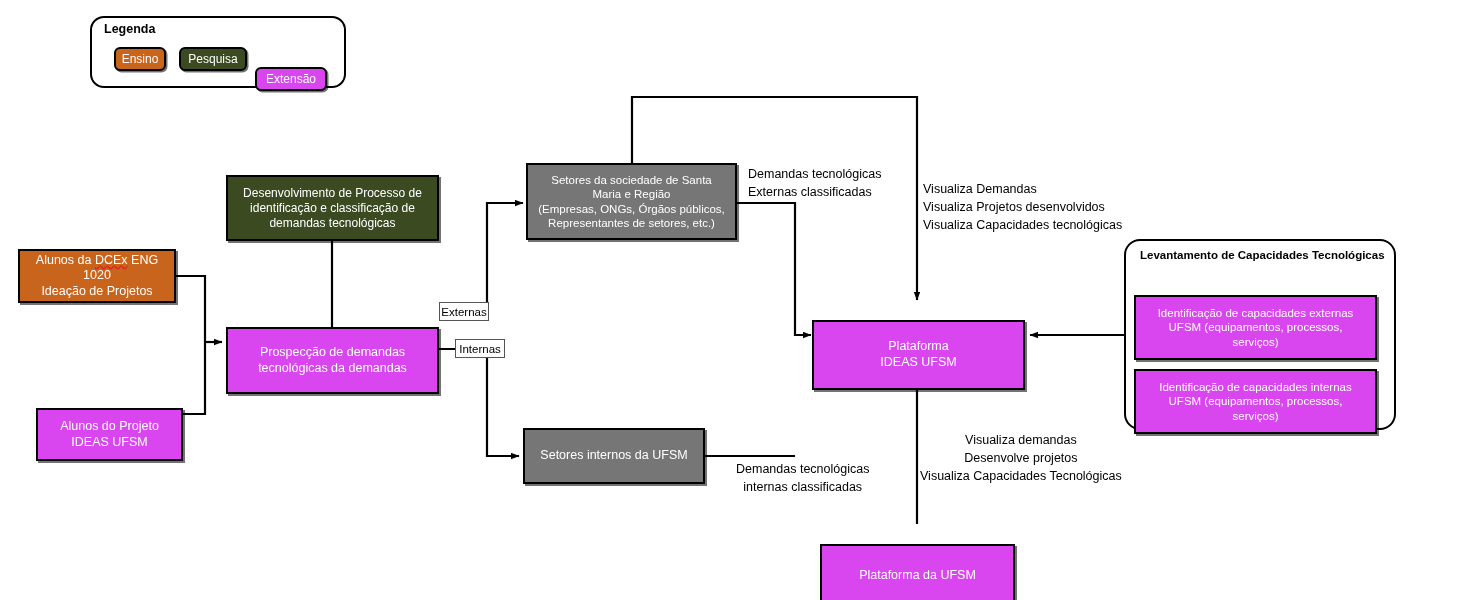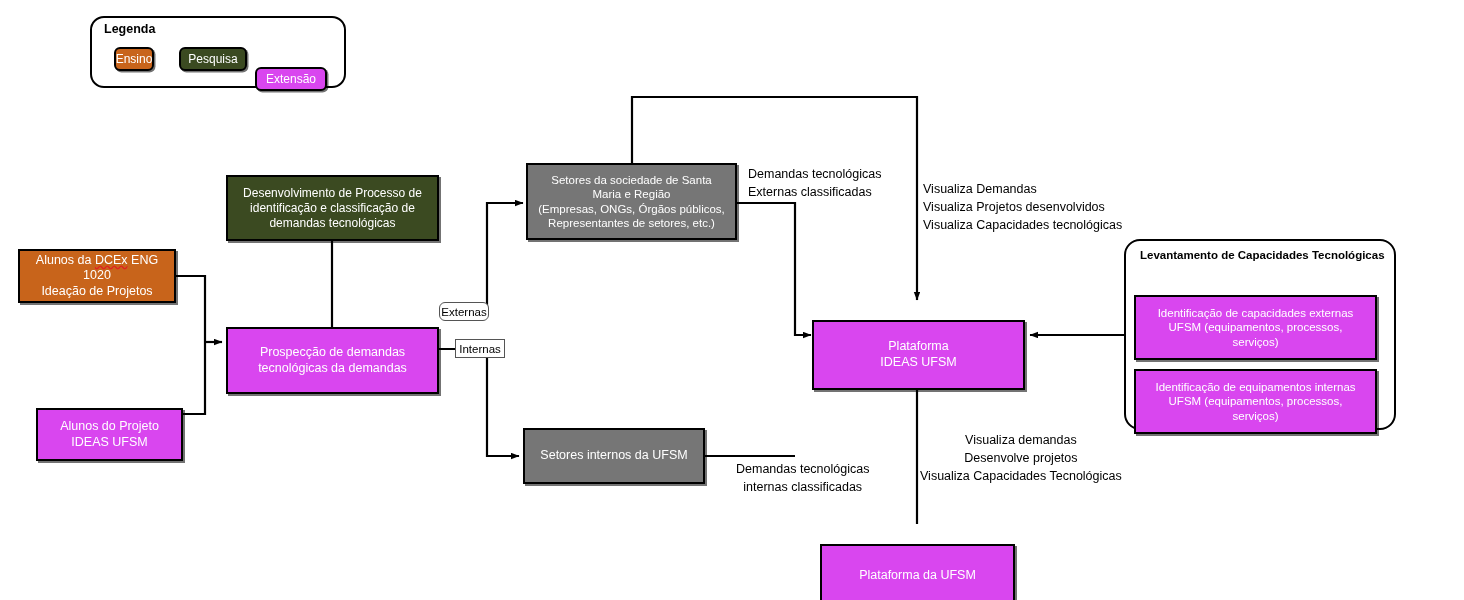--- a/index.html
+++ b/index.html
@@ -83,21 +83,21 @@
 
       <path d="M1124,335 H1030" marker-end="url(#ah)"></path>
 
       <path d="M917,524 V377" marker-end="url(#ah)"></path>
     </g>
   </svg>
 
   <div class="panel" style="left:90px;top:16px;width:256px;height:72px;border-width:2.5px;border-radius:14px;"></div>
   <div class="panel-title" style="left:104px;top:22px;font-size:12.5px;">Legenda</div>
 
-  <div class="legend-chip ensino" style="left:114px;top:47px;width:40px;height:24px;font-size:12px;">
+  <div class="legend-chip ensino" style="left:114px;top:47px;width:52px;height:24px;font-size:12px;">
     <span>Ensino</span>
   </div>
   <div class="legend-chip pesquisa" style="left:179px;top:47px;width:68px;height:24px;font-size:12px;">
     <span>Pesquisa</span>
   </div>
   <div class="legend-chip extensao" style="left:255px;top:47px;width:72px;height:24px;font-size:12px;">
     <span>Extensão</span>
   </div>
 
   <div class="node ensino" style="left:18px;top:249px;width:158px;height:54px;font-size:12.5px;">
@@ -159,27 +159,27 @@
   <div class="node extensao" style="left:1134px;top:275px;width:243px;height:65px;font-size:11.5px;">
     <div>
       <span>Identificação de capacidades externas</span><br>
       <span>UFSM (equipamentos, processos,</span><br>
       <span>serviços)</span>
     </div>
   </div>
 
   <div class="node extensao" style="left:1134px;top:349px;width:243px;height:65px;font-size:11.5px;">
     <div>
-      <span>Identificação de equipamentos internas</span><br>
+      <span>Identificação de capacidades internas</span><br>
       <span>UFSM (equipamentos, processos,</span><br>
       <span>serviços)</span>
     </div>
   </div>
 
-  <div class="edge-label" style="left:439px;top:302px;width:50px;height:19px;border-radius:6px;">Externas</div>
+  <div class="edge-label" style="left:439px;top:302px;width:50px;height:19px;">Externas</div>
   <div class="edge-label" style="left:439px;top:339px;width:50px;height:19px;margin-left:16px;">Internas</div>
 
   <div class="note left" style="left:748px;top:165px;">Demandas tecnológicas
 Externas classificadas</div>
 
   <div class="note left" style="left:923px;top:180px;">Visualiza Demandas
 Visualiza Projetos desenvolvidos
 Visualiza Capacidades tecnológicas</div>
 
   <div class="note center" style="left:736px;top:460px;">Demandas tecnológicas

